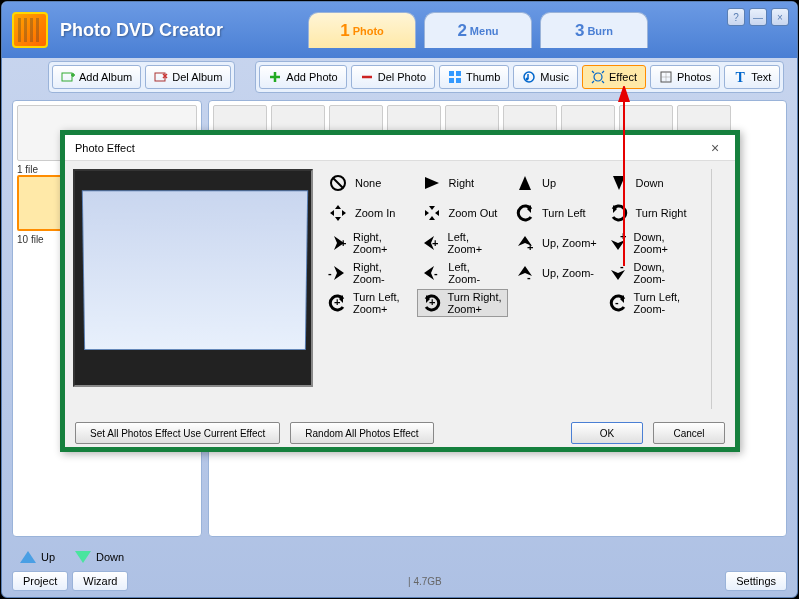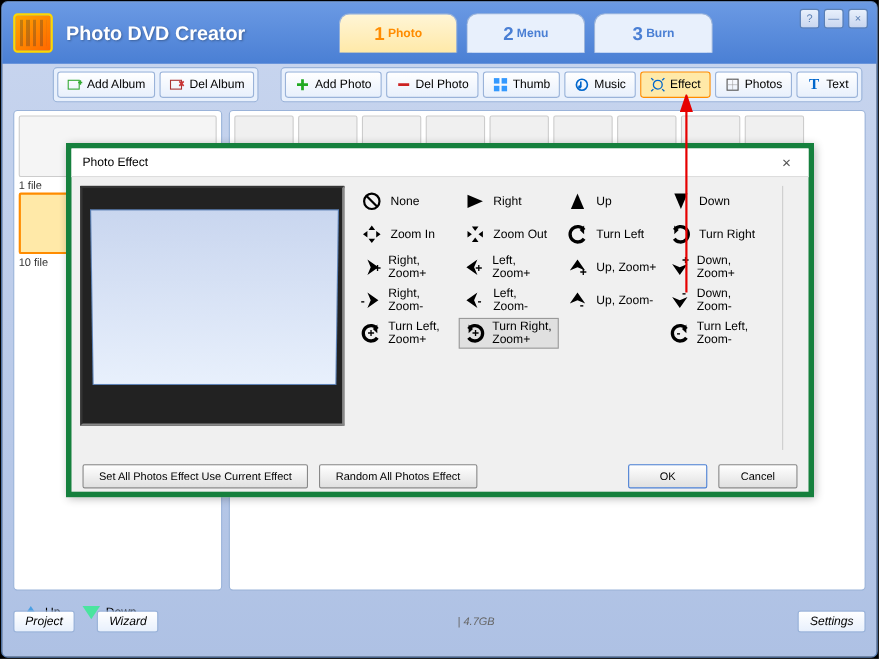--- a/index.html
+++ b/index.html
@@ -34,21 +34,21 @@
 .album-label { font-size: 10px; color: #333; }
 .content-pane { flex: 1; background: #fff; border: 1px solid #9ab3d9; border-radius: 4px; }
 .thumb-strip { height: 42px; display: flex; gap: 4px; padding: 4px; }
 .small-thumb { width: 54px; height: 34px; background: #f0f0f0; border: 1px solid #ccc; border-radius: 2px; }
 
 .bottom-ctrls { position: absolute; bottom: 34px; left: 18px; display: flex; gap: 20px; align-items: center; }
 .updown-btn { display: flex; align-items: center; gap: 5px; cursor: pointer; font-size: 11px; }
 .tri-up { width: 0; height: 0; border-left: 8px solid transparent; border-right: 8px solid transparent; border-bottom: 12px solid #4a9fe4; }
 .tri-down { width: 0; height: 0; border-left: 8px solid transparent; border-right: 8px solid transparent; border-top: 12px solid #4ae49f; }
 
-.status-bar { position: absolute; bottom: 20px; left: 10px; right: 10px; height: 24px; display: flex; align-items: center; gap: 20px; font-style: italic; }
+.status-bar { position: absolute; bottom: 4px; left: 10px; right: 10px; height: 24px; display: flex; align-items: center; gap: 4px; }
 .status-btn { height: 20px; padding: 0 10px; background: linear-gradient(to bottom, #fff, #e8f0fc); border: 1px solid #9ab3d9; border-radius: 3px; display: flex; align-items: center; cursor: pointer; font-size: 11px; }
 .status-btn.settings { margin-left: auto; }
 .disk-size { font-size: 10px; color: #666; margin-left: auto; margin-right: 4px; }
 
 
 .dialog { position: absolute; top: 130px; left: 60px; width: 680px; height: 322px; background: #f0f0f0; border: 5px solid #15803d; box-shadow: 2px 2px 8px rgba(0,0,0,0.3); z-index: 100; }
 .dlg-title { height: 26px; background: #fff; display: flex; align-items: center; padding: 0 10px; border-bottom: 1px solid #ddd; }
 .dlg-close { margin-left: auto; width: 20px; height: 20px; display: flex; align-items: center; justify-content: center; cursor: pointer; font-size: 14px; color: #555; }
 .dlg-body { display: flex; height: 256px; padding: 8px; gap: 10px; }
 .preview-box { width: 240px; height: 218px; background: #222; border: 2px inset #888; position: relative; overflow: hidden; }

